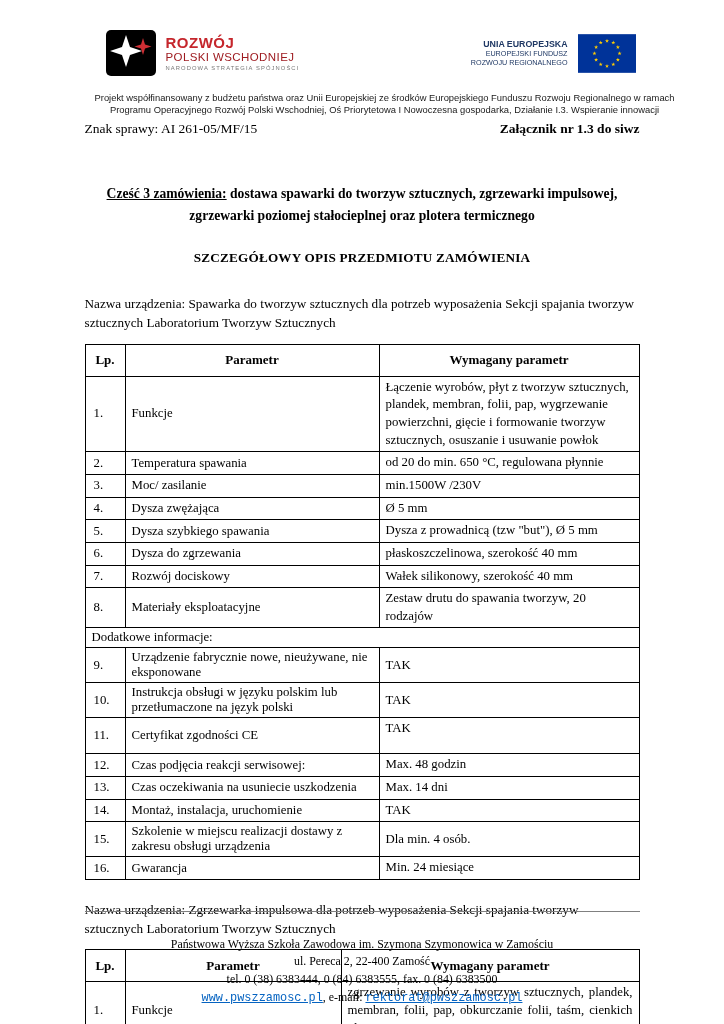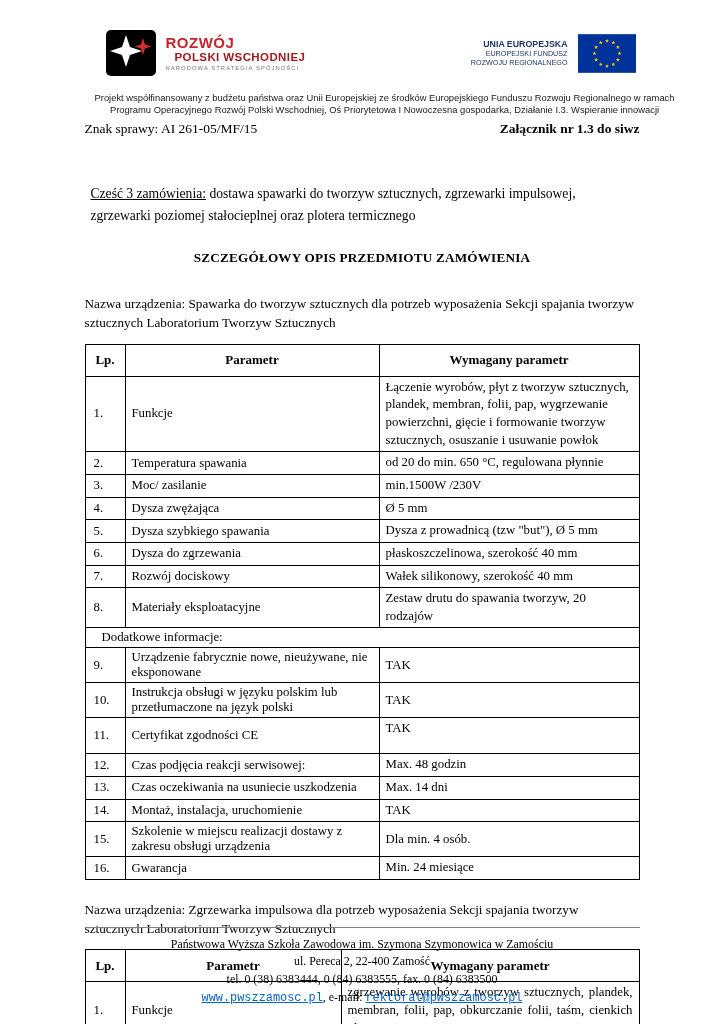--- a/index.html
+++ b/index.html
@@ -12,60 +12,60 @@
     color:#000;
     box-sizing:border-box;
     padding:24px 64px 0 64px;
     overflow:hidden;
   }
   
   .logos-row{display:flex;justify-content:space-between;align-items:center;height:58px;}
   .logo-left{display:flex;align-items:center;gap:9px;margin-left:20px;}
   .logo-left-text{font-family:"Liberation Sans", sans-serif;line-height:1.05;}
   .nss-title{font-weight:bold;font-size:15px;letter-spacing:.5px;color:#c5262c;}
-  .nss-line2{font-weight:bold;font-size:11.5px;letter-spacing:.4px;color:#9e1b20;margin-left:9px;}
+  .nss-line2{font-weight:normal;font-size:11.5px;letter-spacing:.4px;color:#9e1b20;}
   .nss-line3{font-size:5.8px;letter-spacing:1.1px;color:#777;margin-top:2px;}
   .logo-right{display:flex;align-items:center;gap:10px;margin-right:4px;margin-left:39px;}
   .eu-text{font-family:"Liberation Sans", sans-serif;text-align:right;color:#1f3864;line-height:1.25;}
   .eu-line1{font-weight:bold;font-size:8.8px;}
   .eu-line2,.eu-line3{font-size:7.2px;}
   
   .financing{
     font-family:"Liberation Sans", sans-serif;
     font-size:9.4px;line-height:1.32;color:#1a1a1a;
     text-align:center;width:600px;margin:10px auto 0 auto;
   }
   
   .case-row{display:flex;justify-content:space-between;align-items:baseline;margin-top:4px;font-size:13.5px;}
   .bold{font-weight:bold;}
   
-  .part-title{margin:46px 6px 0 6px;font-weight:normal;font-size:13.6px;line-height:1.6;}
+  .part-title{margin:46px 6px 0 6px;text-align:center;font-weight:bold;font-size:13.6px;line-height:1.6;}
   .underline{text-decoration:underline;}
   .main-title{margin:24px 0 0 0;text-align:center;font-weight:bold;font-size:13.2px;letter-spacing:.2px;}
   
   .intro{margin:28px 0 0 0;font-size:13.2px;line-height:1.45;text-align:left;font-family:Liberation Serif, serif;}
   .intro2{margin-top:20px;}
   
   table{border-collapse:collapse;width:100%;font-size:12.8px;margin-top:11px;table-layout:fixed;}
   th,td{border:1px solid #000;padding:2px 6px;vertical-align:middle;word-wrap:break-word;}
   th{font-weight:bold;text-align:center;height:27px;font-size:13px;}
   col.c-lp{width:40px;}
   .t1 col.c-param{width:254px;}
   .t2 col.c-param{width:216px;}
   td.lp{padding-left:8px;}
   td.value{line-height:1.38;}
   td.v-top{vertical-align:top;}
   td.just{text-align:justify;}
   tr.h-tall{height:36px;}
-  td.divider{padding-left:16px;}
+  td.divider{padding-left:6px;}
   
   .footer{
     position:absolute;left:64px;right:64px;bottom:16px;
     border-top:1px solid #808080;
-    padding-top:8px;
+    padding-top:24px;
     text-align:center;font-size:11.9px;line-height:1.5;
   }
   .link{color:#0563c1;text-decoration:underline;cursor:pointer;font-family:Liberation Mono, monospace;}
 </style>
 </head>
 <body>
 
 <div class="page">
 
   <div class="logos-row">

